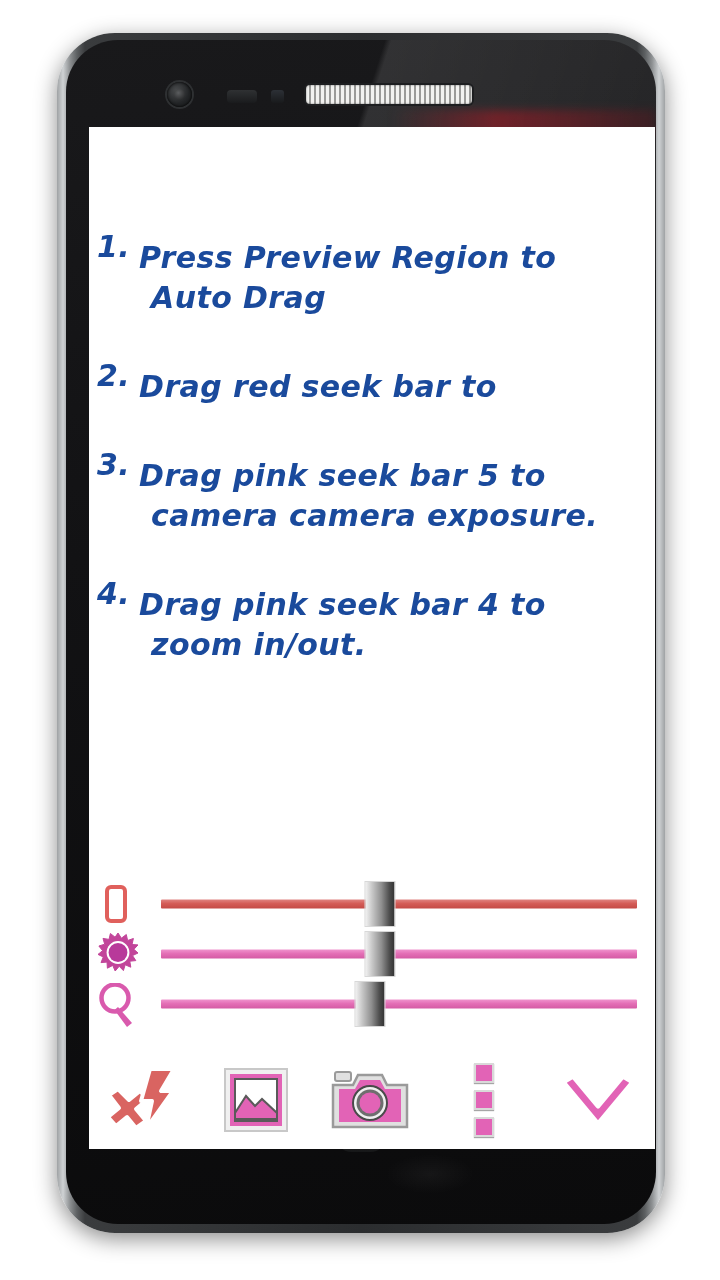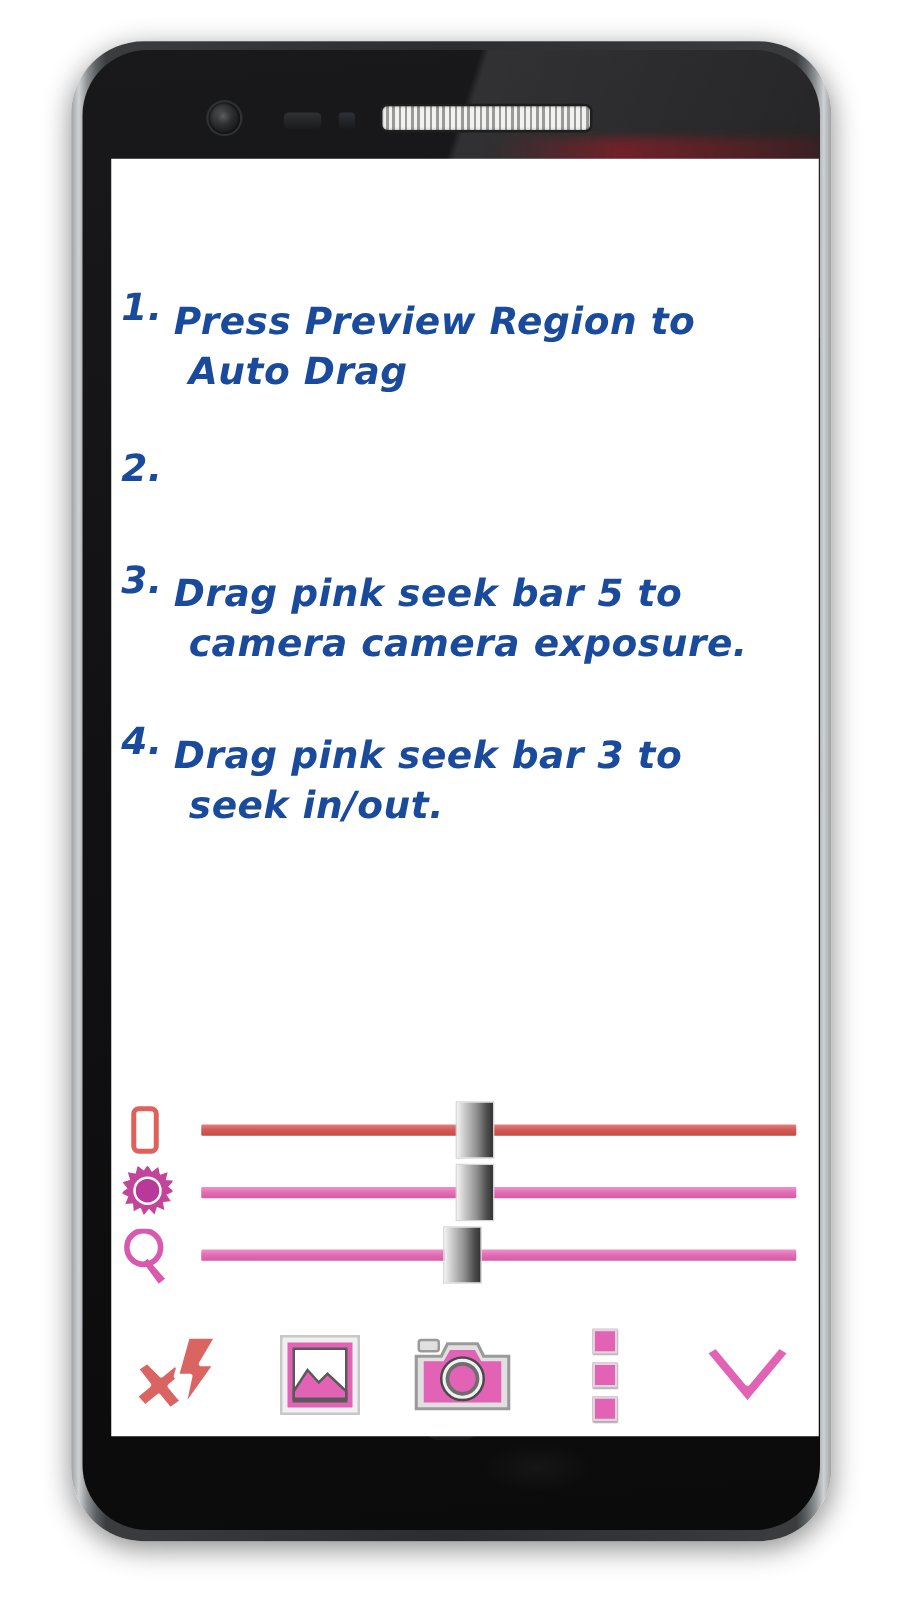--- a/index.html
+++ b/index.html
@@ -298,37 +298,37 @@
           <span class="instr-num">1.</span>
           <span class="instr-lines">
             <span class="instr-line">Press Preview Region to</span><br>
             <span class="instr-line instr-line-2">Auto Drag</span>
           </span>
         </div>
 
         <div class="instr-item">
           <span class="instr-num">2.</span>
           <span class="instr-lines">
-            <br>
+            <span class="instr-line">Drag red seek bar to</span><br>
           </span>
         </div>
 
         <div class="instr-item">
           <span class="instr-num">3.</span>
           <span class="instr-lines">
             <span class="instr-line">Drag pink seek bar 5 to</span><br>
             <span class="instr-line instr-line-2">camera camera exposure.</span>
           </span>
         </div>
 
         <div class="instr-item">
           <span class="instr-num">4.</span>
           <span class="instr-lines">
-            <span class="instr-line">Drag pink seek bar 3 to</span><br>
-            <span class="instr-line instr-line-2">seek in/out.</span>
+            <span class="instr-line">Drag pink seek bar 4 to</span><br>
+            <span class="instr-line instr-line-2">zoom in/out.</span>
           </span>
         </div>
 
       </div>
 
       <div class="sliders">
 
         <div class="slider-row">
           <div class="slider-icon">
             <div class="ic-phone"></div>

